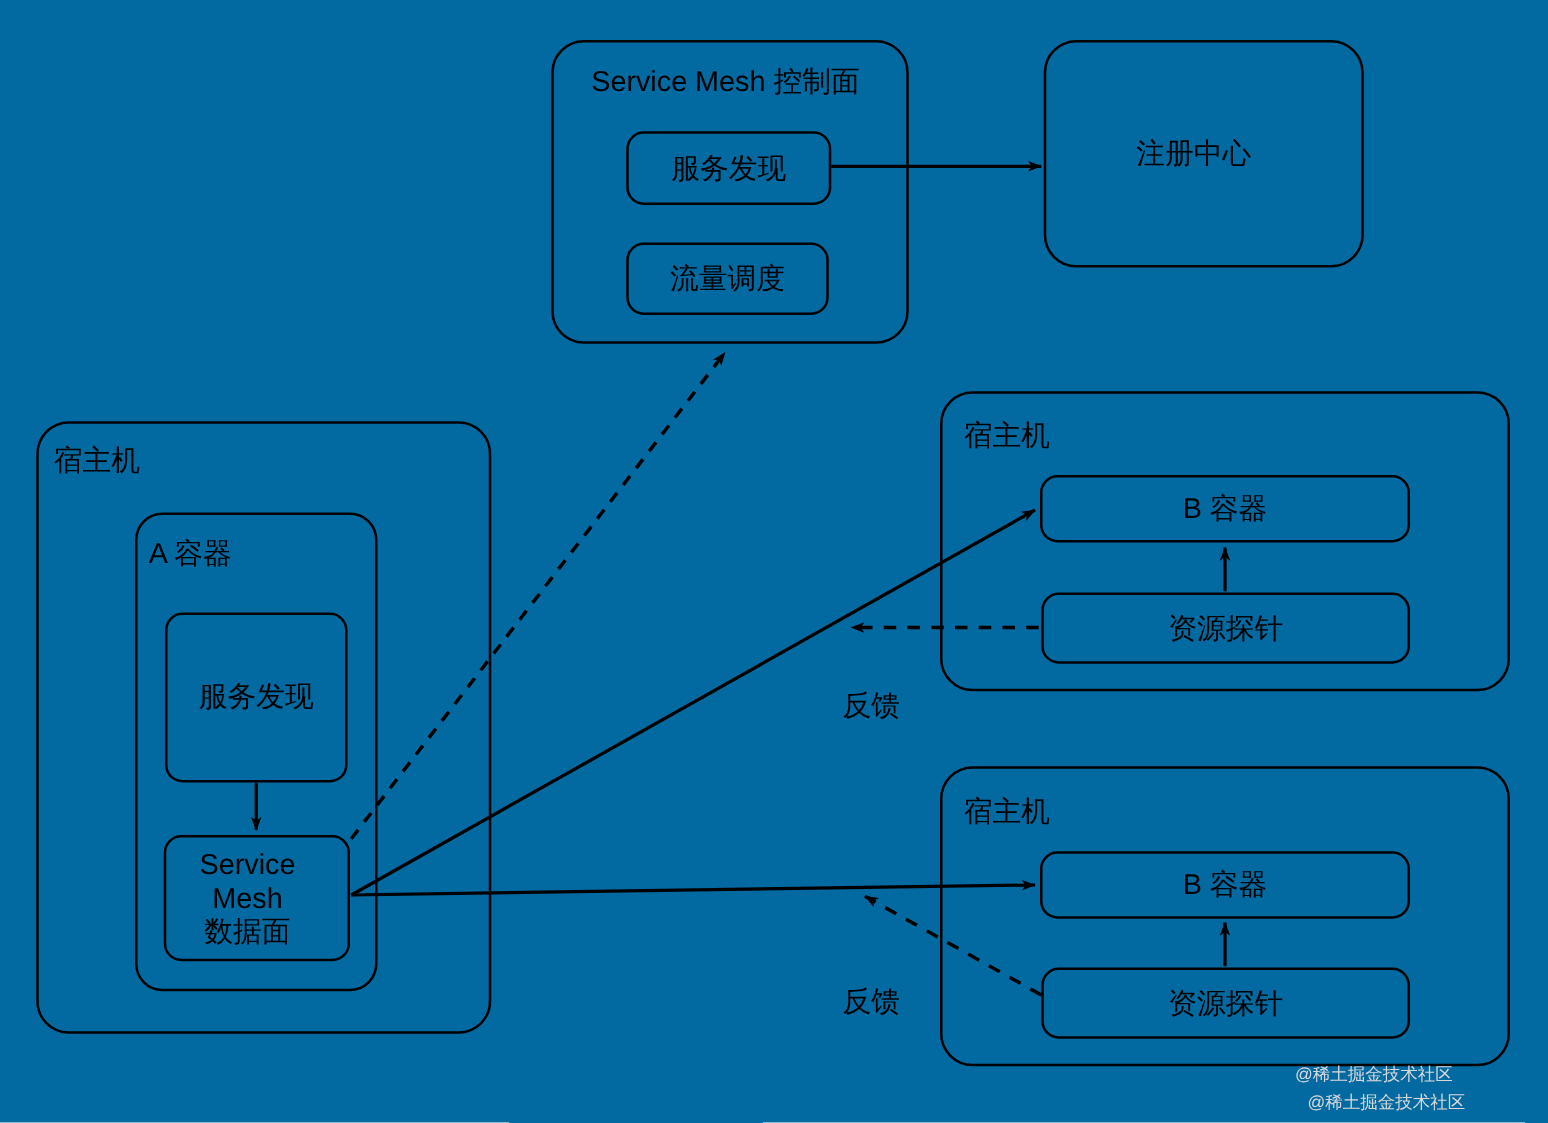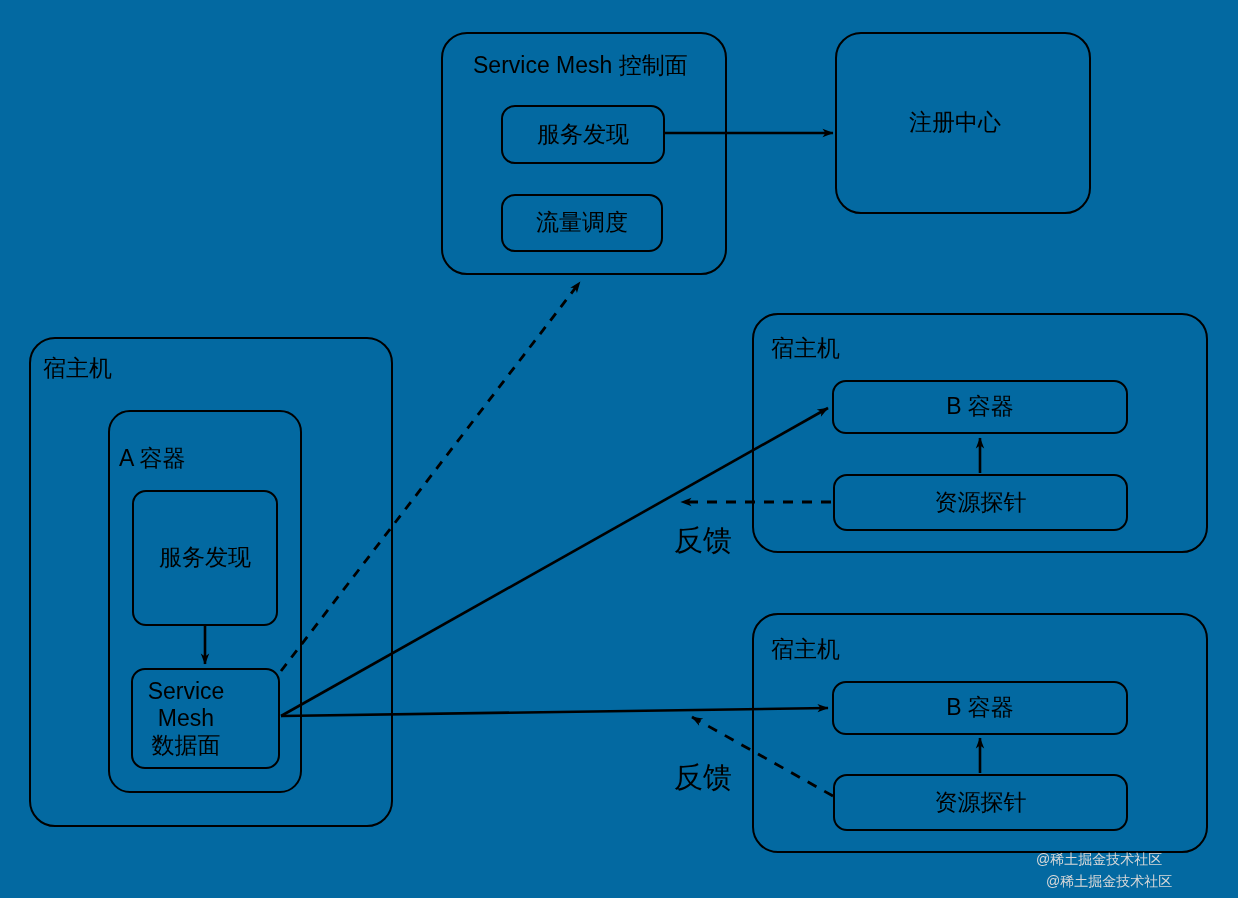--- a/index.html
+++ b/index.html
@@ -47,23 +47,24 @@
     justify-content: center;
     text-align: center;
     font-size: 23px;
     line-height: 1.18;
     color: #000000;
     white-space: pre-line;
     pointer-events: none;
   }
   .edge-label {
     position: absolute;
-    font-size: 29px;
+    font-size: 23px;
     color: #000000;
     white-space: nowrap;
+    margin-top: 28px;
   }
   svg.wires {
     position: absolute;
     left: 0;
     top: 0;
     width: 1238px;
     height: 898px;
     overflow: visible;
   }
   .watermark {
@@ -118,27 +119,27 @@
   <div class="box leaf" style="left:501px; top:194px; width:162px; height:58px;"></div>
   <div class="label-center" style="left:501px; top:194px; width:162px; height:58px;border-radius:24px;">流量调度</div>
 
   <div class="box outer" style="left:835px; top:32px; width:256px; height:182px;"></div>
   <div class="label-center" style="left:835px; top:32px; width:240px; height:182px;">注册中心</div>
 
   <div class="box outer" style="left:29px; top:337px; width:364px; height:490px;"></div>
   <div class="label-tl" style="left:43px; top:357px;">宿主机</div>
 
   <div class="box container-box" style="left:108px; top:410px; width:194px; height:383px;"></div>
-  <div class="label-tl" style="left:119px; top:431px;margin-top:16px;">A 容器</div>
+  <div class="label-tl" style="left:119px; top:431px;">A 容器</div>
 
   <div class="box leaf" style="left:132px; top:490px; width:146px; height:136px;"></div>
   <div class="label-center" style="left:132px; top:490px; width:146px; height:136px;">服务发现</div>
 
   <div class="box leaf" style="left:131px; top:668px; width:149px; height:101px;"></div>
-  <div class="label-center" style="left:119px; top:668px; width:134px; height:101px;">Service
+  <div class="label-center" style="left:131px; top:668px; width:134px; height:101px;">Service
 Mesh
 数据面</div>
 
   <div class="box outer" style="left:752px; top:313px; width:456px; height:240px;"></div>
   <div class="label-tl" style="left:771px; top:337px;">宿主机</div>
 
   <div class="box leaf" style="left:832px; top:380px; width:296px; height:54px;"></div>
   <div class="label-center" style="left:832px; top:380px; width:296px; height:54px;">B 容器</div>
 
   <div class="box leaf" style="left:833px; top:474px; width:295px; height:57px;"></div>

